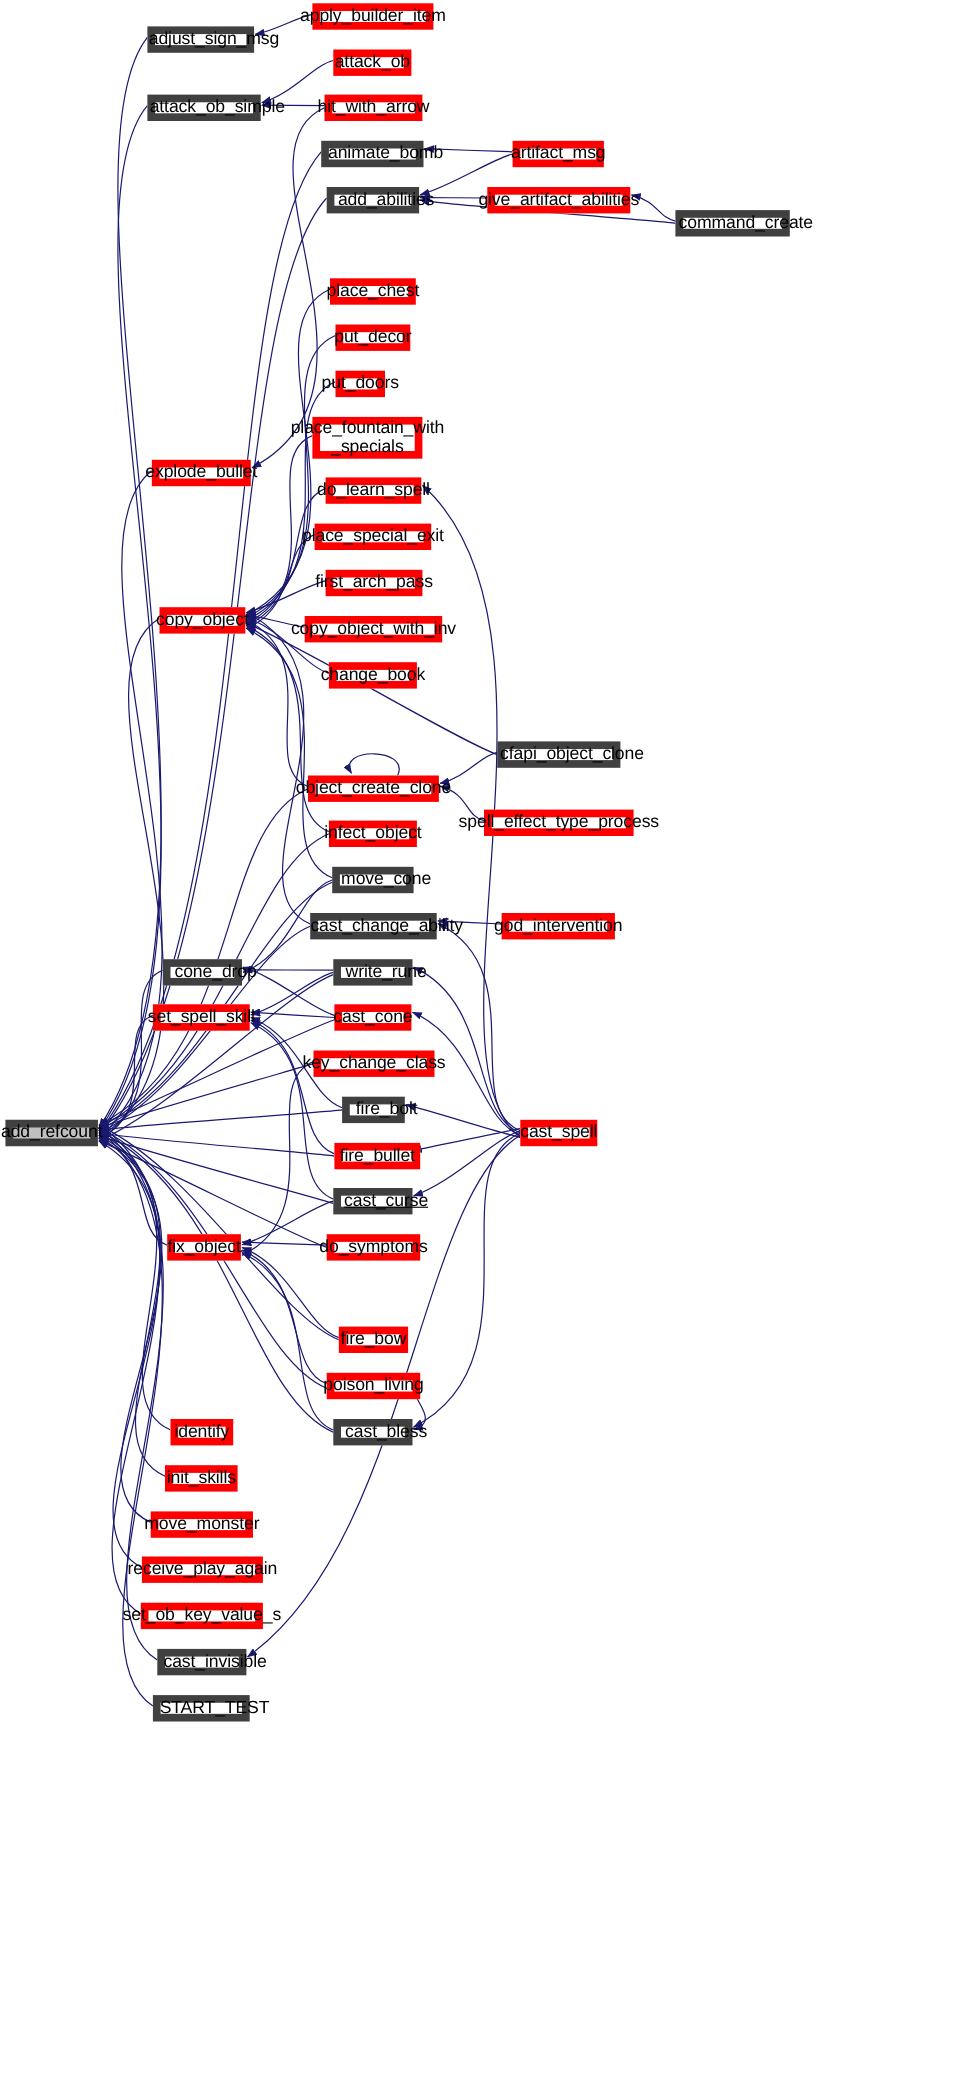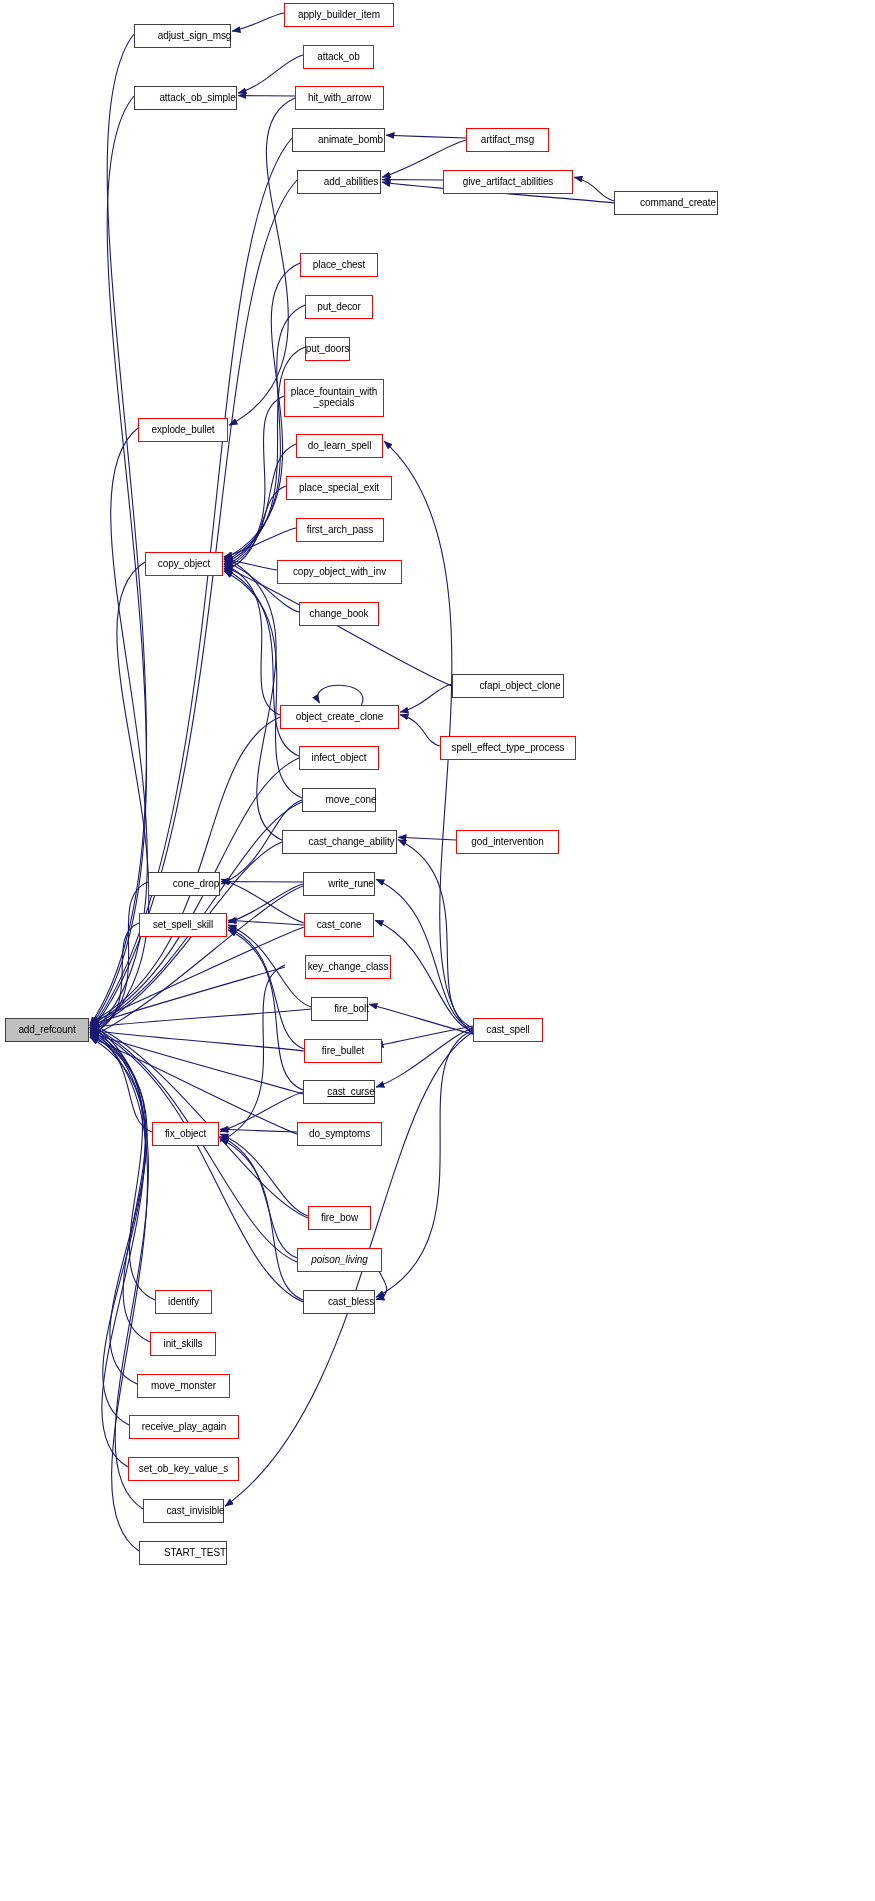--- a/index.html
+++ b/index.html
@@ -26,22 +26,22 @@
     pointer-events: none;
   }
   .node {
     position: absolute;
     box-sizing: border-box;
     display: flex;
     align-items: center;
     justify-content: center;
     text-align: center;
     background: #ffffff;
-    border: 1px solid #0ea5e9;
-    font-size: 10px;
+    border: 7px solid #0ea5e9;
+    font-size: 16px;
     line-height: 1.08;
     color: #000000;
     white-space: pre-line;
     letter-spacing: -0.1px;
   }
   .node.red {
     border-color: #ff0000;
   }
   .node.black {
     border-color: #404040;
@@ -174,30 +174,30 @@
       <div class="node red" style="left: 280px; top: 705px; width: 119px; height: 24px;">object_create_clone</div>
       <div class="node red" style="left: 440px; top: 736px; width: 136px; height: 24px;">spell_effect_type_process</div>
       <div class="node red" style="left: 299px; top: 746px; width: 80px; height: 24px;">infect_object</div>
       <div class="node black" style="left: 302px; top: 788px; width: 74px; height: 24px;">move_cone</div>
       <div class="node black" style="left: 282px; top: 830px; width: 115px; height: 24px;">cast_change_ability</div>
       <div class="node red" style="left: 456px; top: 830px; width: 103px; height: 24px;">god_intervention</div>
       <div class="node black" style="left: 148px; top: 872px; width: 72px; height: 24px;">cone_drop</div>
       <div class="node black" style="left: 303px; top: 872px; width: 72px; height: 24px;">write_rune</div>
       <div class="node red" style="left: 139px; top: 913px; width: 88px; height: 24px;">set_spell_skill</div>
       <div class="node red" style="left: 304px; top: 913px; width: 70px; height: 24px;">cast_cone</div>
-      <div class="node red" style="left: 285px; top: 955px; width: 86px; height: 24px; margin-left: 20px;">key_change_class</div>
+      <div class="node red" style="left: 285px; top: 955px; width: 110px; height: 24px;">key_change_class</div>
       <div class="node black" style="left: 311px; top: 997px; width: 57px; height: 24px;">fire_bolt</div>
       <div class="node red" style="left: 473px; top: 1018px; width: 70px; height: 24px;">cast_spell</div>
       <div class="node current" style="left: 5px; top: 1018px; width: 84px; height: 24px;">add_refcount</div>
       <div class="node red" style="left: 304px; top: 1039px; width: 78px; height: 24px;">fire_bullet</div>
       <div class="node black" style="left: 303px; top: 1080px; width: 72px; height: 24px; text-decoration: underline;">cast_curse</div>
       <div class="node red" style="left: 152px; top: 1122px; width: 67px; height: 24px;">fix_object</div>
       <div class="node red" style="left: 297px; top: 1122px; width: 85px; height: 24px;">do_symptoms</div>
       <div class="node red" style="left: 308px; top: 1206px; width: 63px; height: 24px;">fire_bow</div>
-      <div class="node red" style="left: 297px; top: 1248px; width: 85px; height: 24px; font-style: italic;">poison_living</div>
+      <div class="node red" style="left: 297px; top: 1248px; width: 85px; height: 24px;">poison_living</div>
       <div class="node black" style="left: 303px; top: 1290px; width: 72px; height: 24px;">cast_bless</div>
       <div class="node red" style="left: 155px; top: 1290px; width: 57px; height: 24px;">identify</div>
       <div class="node red" style="left: 150px; top: 1332px; width: 66px; height: 24px;">init_skills</div>
       <div class="node red" style="left: 137px; top: 1374px; width: 93px; height: 24px;">move_monster</div>
       <div class="node red" style="left: 129px; top: 1415px; width: 110px; height: 24px;">receive_play_again</div>
       <div class="node red" style="left: 128px; top: 1457px; width: 111px; height: 24px;">set_ob_key_value_s</div>
       <div class="node black" style="left: 143px; top: 1499px; width: 81px; height: 24px;">cast_invisible</div>
       <div class="node black" style="left: 139px; top: 1541px; width: 88px; height: 24px;">START_TEST</div>
       <div class="node red" style="left: 138px; top: 418px; width: 90px; height: 24px;">explode_bullet</div>
     </div>

